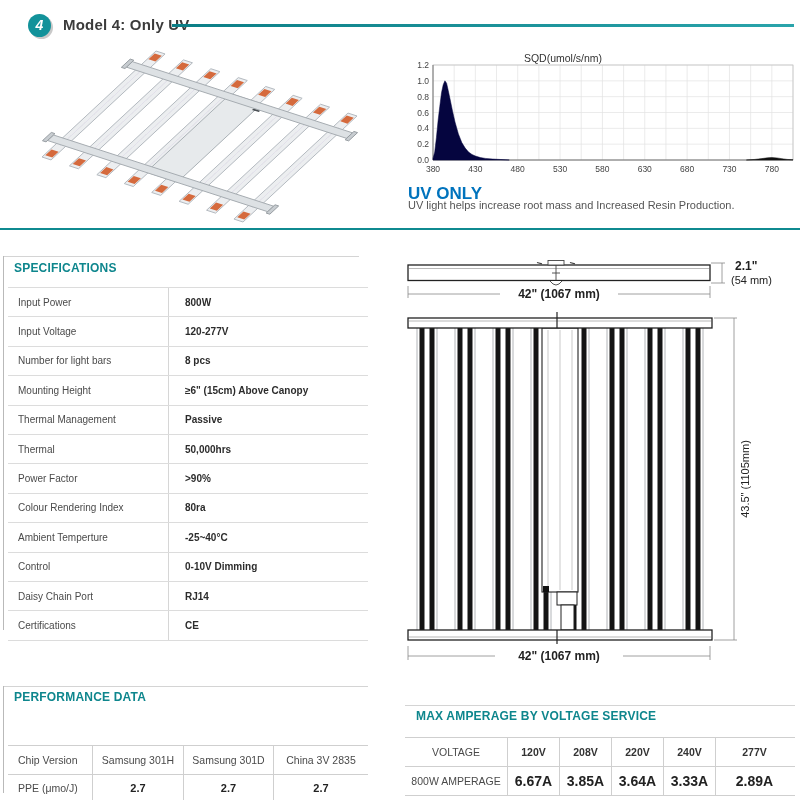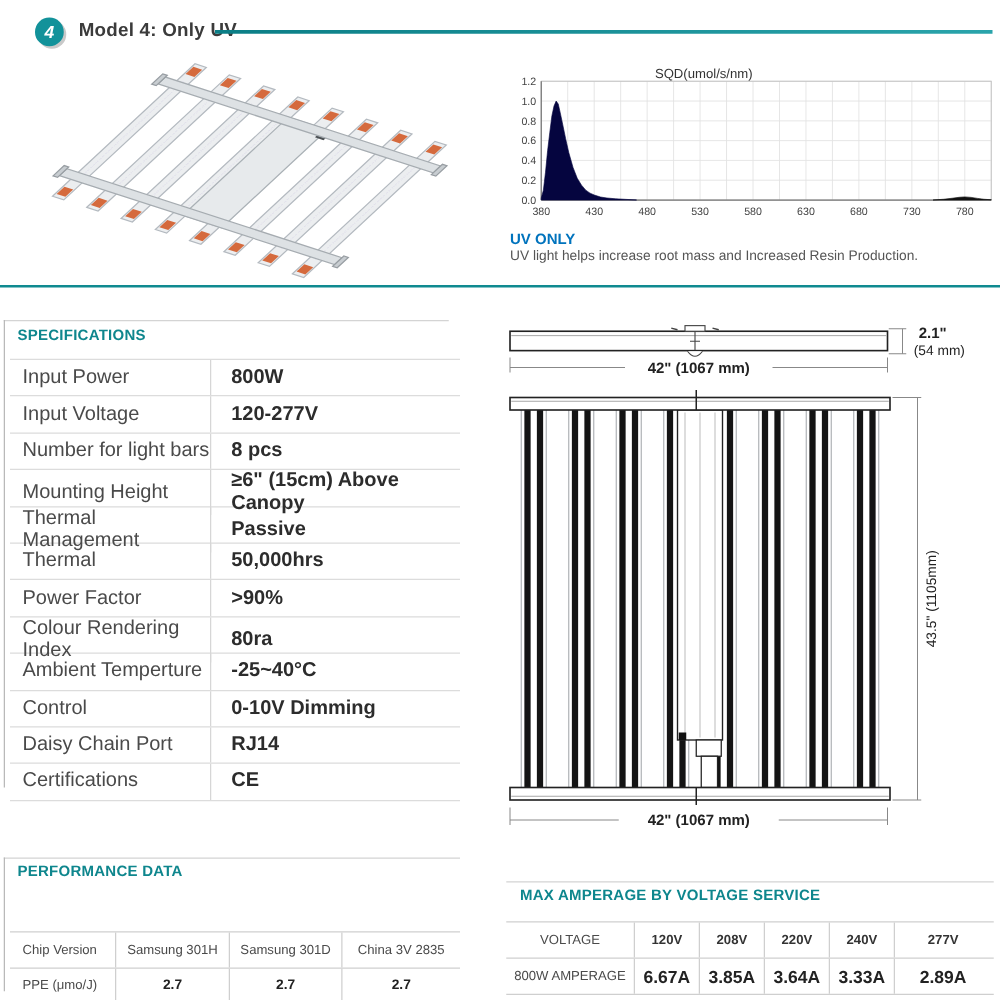--- a/index.html
+++ b/index.html
@@ -14,21 +14,21 @@
   .hdr-title{font-size:15px;font-weight:bold;color:#3b3b3b;letter-spacing:.2px}
   .hdr-line{height:2.5px;background:linear-gradient(to right,#0b7e86,#2aa4ab)}
   .divider{height:2px;background:#0f8a90}
 
   
   .sec-h{color:#0e868d;font-weight:bold;font-size:12px;letter-spacing:.2px}
   .rule-v{width:1px;background:#b9b9b9}
   .rule-h{height:1px;background:#d4d4d4}
 
   
-  .spec-table{width:360px;font-size:16px}
+  .spec-table{width:360px;font-size:10px}
   .spec-row{display:grid;grid-template-columns:160px 1fr;height:28.4px;align-items:stretch;
             border-bottom:1px solid #dcdcdc}
   .spec-row:first-child{border-top:1px solid #dcdcdc}
   .spec-label{padding-left:10px;display:flex;align-items:center;color:#4a4a4a}
   .spec-value{border-left:1px solid #d6d6d6;padding-left:16px;display:flex;align-items:center;
               font-weight:bold;color:#2c2c2c}
 
   
   .perf-table{width:360px;font-size:10.5px}
   .p-row{display:grid;grid-template-columns:84px 91px 90px 95px;height:27.6px;border-bottom:1px solid #cfcfcf}
@@ -39,21 +39,21 @@
 
   
   .amp-table{width:390px;font-size:10.5px}
   .a-row{display:grid;grid-template-columns:102px 52px 52px 52px 52px 78px;height:28px;border-bottom:1px solid #cfcfcf}
   .a-row:first-child{border-top:1px solid #cfcfcf}
   .a-cell{display:flex;align-items:center;justify-content:center;border-left:1px solid #cfcfcf;color:#4a4a4a}
   .a-cell.first{border-left:none}
   .a-cell.num{font-weight:bold;color:#222;font-size:14px}
   .a-cell.hdr{font-weight:bold;color:#333}
 
-  .uv-label{color:#0073bd;font-weight:bold;font-size:12px}
+  .uv-label{color:#0073bd;font-weight:bold;font-size:17px}
   .uv-desc{color:#555;font-size:11px}
 
   svg text{font-family:"Liberation Sans",sans-serif}
   .dim-txt{font-size:11px;fill:#222}
   .dim-txt-b{font-size:12px;fill:#222;font-weight:bold}
 </style>
 </head>
 <body>
 
 <div class="page">

